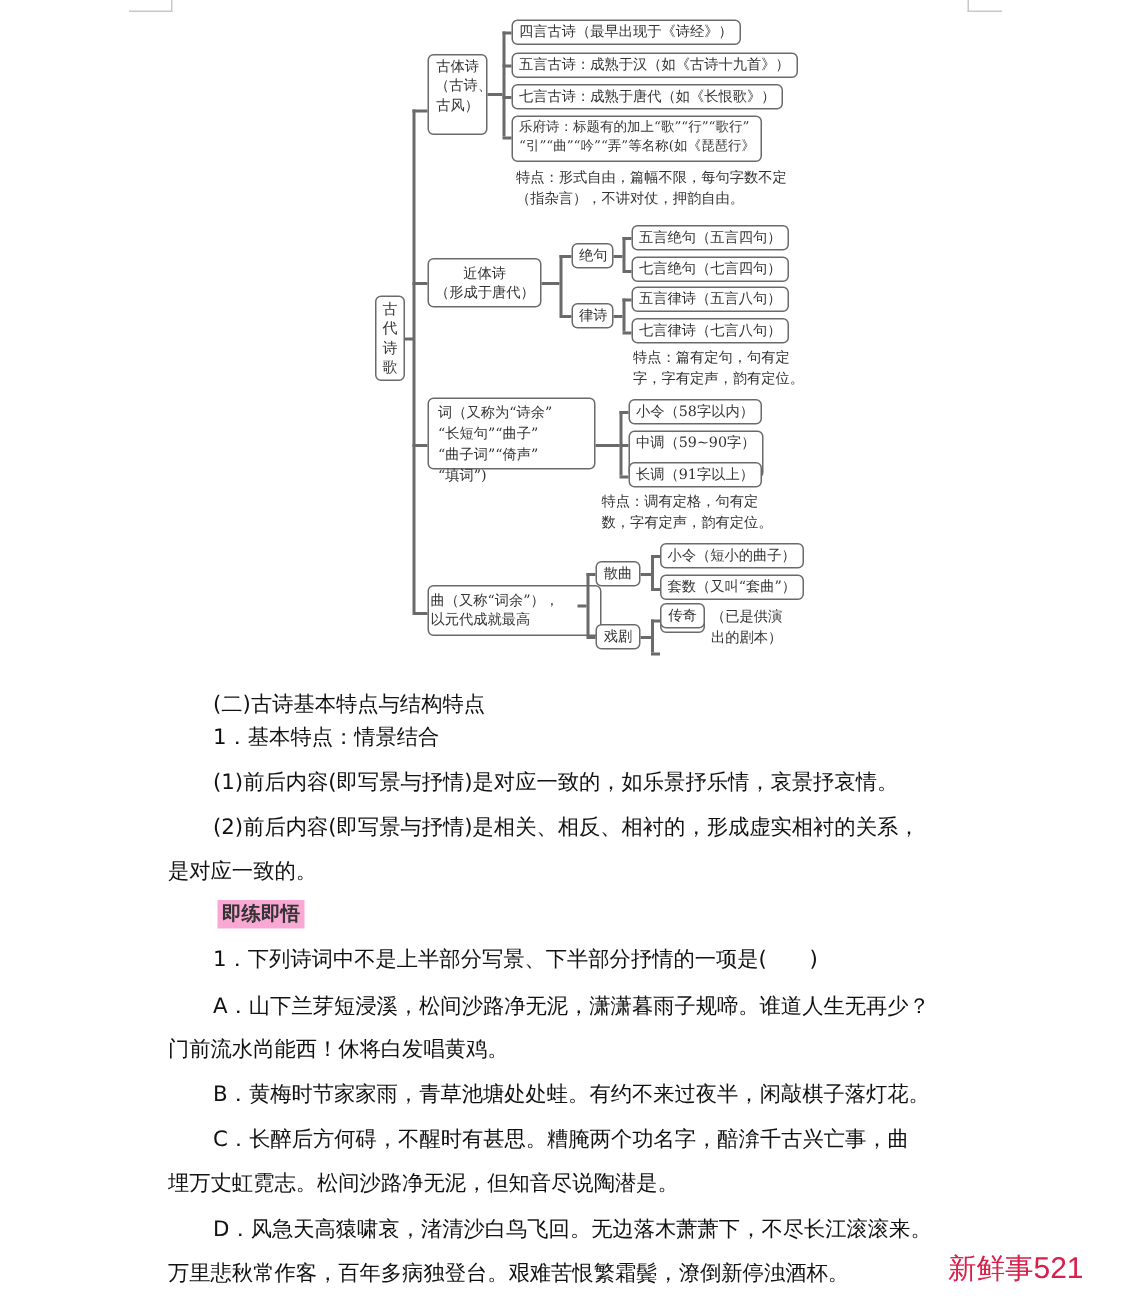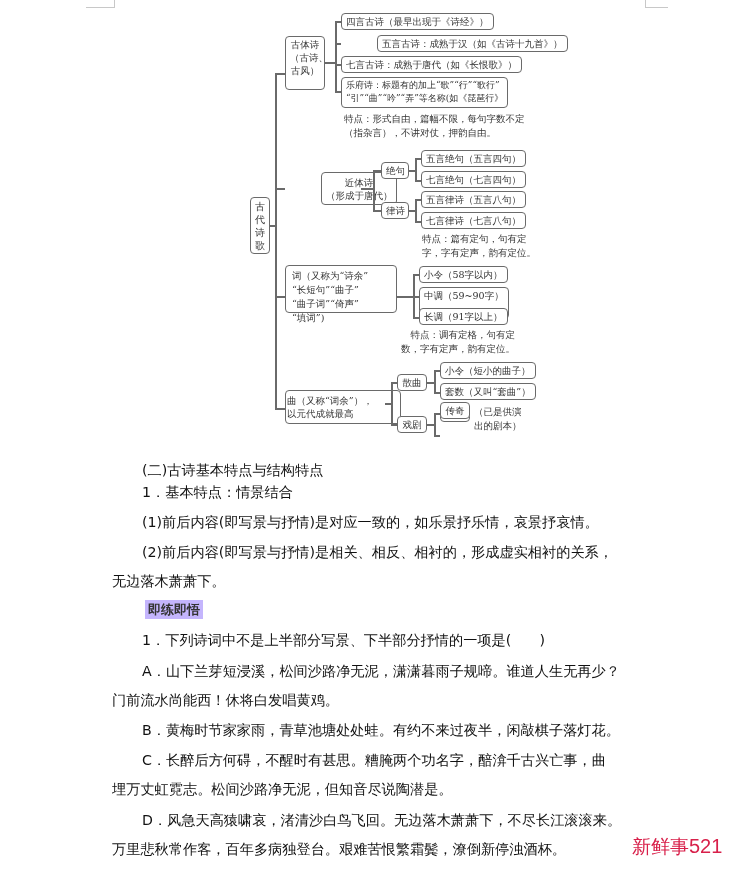--- a/index.html
+++ b/index.html
@@ -17,21 +17,21 @@
   .box.center { text-align:center; }
   .note { position:absolute; font-family:"DejaVu Serif","Liberation Serif",serif;
           font-size:9.5px; line-height:14px; color:#333; white-space:nowrap; }
   .ln { position:absolute; background:#6a6a6a; }
   .h { height:1.6px; }
   .v { width:1.6px; }
 
   
   .p { position:absolute; left:112px; font-size:14.2px; line-height:20px; color:#111; white-space:nowrap; }
   .ind { left:142px; }
-  .label-hl { position:absolute; left:145px; top:600px; background:#c4b5fd; padding:0 3px;
+  .label-hl { position:absolute; left:145px; top:600px; background:#f9a8d4; padding:0 3px;
               font-size:13px; line-height:19px; color:#333; font-weight:bold; }
   .watermark { position:absolute; left:632px; top:834px; color:#d8204a;
                font-family:"DejaVu Serif","Liberation Serif",serif; font-size:19px; line-height:24px; }
   .watermark .num { font-family:"Liberation Sans","DejaVu Sans",sans-serif; font-size:20px; }
 </style>
 </head>
 <body>
 
 <div class="corner tl"></div>
 <div class="corner tr"></div>
@@ -52,35 +52,35 @@
     <div>古风）</div>
   </div>
   <div class="ln h" style="left:325px;top:62px;width:10px;"></div>
   <div class="ln v" style="left:335px;top:21px;height:70px;"></div>
   <div class="ln h" style="left:335px;top:21px;width:6px;"></div>
   <div class="ln h" style="left:335px;top:43px;width:6px;"></div>
   <div class="ln h" style="left:335px;top:64px;width:6px;"></div>
   <div class="ln h" style="left:335px;top:91px;width:6px;"></div>
   <div class="box" style="left:341px;top:13px;height:17px;">
     <span>四言古诗（最早出现于《诗经》）</span></div>
-  <div class="box" style="left:341px;top:35px;height:17px;margin-left:36px;">
+  <div class="box" style="left:341px;top:35px;height:17px;">
     <span>五言古诗：成熟于汉（如《古诗十九首》）</span></div>
   <div class="box" style="left:341px;top:77px;height:31px;font-size:9px;">
     <div>乐府诗：标题有的加上“歌”“行”“歌行”</div>
     <div>“引”“曲”“吟”“弄”等名称(如《琵琶行》</div>
   </div>
   <div class="box" style="left:341px;top:56px;height:17px;">
     <span>七言古诗：成熟于唐代（如《长恨歌》）</span></div>
   <div class="note" style="left:344px;top:112px;">
     <div>特点：形式自由，篇幅不限，每句字数不定</div>
     <div>（指杂言），不讲对仗，押韵自由。</div>
   </div>
 
   <div class="ln h" style="left:275px;top:188px;width:10px;"></div>
-  <div class="box center" style="left:285px;top:172px;width:76px;height:33px;padding-top:3px;margin-left:36px;">
+  <div class="box center" style="left:285px;top:172px;width:76px;height:33px;padding-top:3px;">
     <div>近体诗</div>
     <div>（形成于唐代）</div>
   </div>
   <div class="ln h" style="left:361px;top:188px;width:12px;"></div>
   <div class="ln v" style="left:373px;top:170px;height:40px;"></div>
   <div class="ln h" style="left:373px;top:170px;width:8px;"></div>
   <div class="ln h" style="left:373px;top:210px;width:8px;"></div>
   <div class="box center" style="left:381px;top:162px;width:28px;height:17px;">
     <span>绝句</span></div>
   <div class="box center" style="left:381px;top:202px;width:28px;height:17px;">
@@ -117,21 +117,21 @@
   <div class="ln v" style="left:413px;top:274px;height:43px;"></div>
   <div class="ln h" style="left:413px;top:274px;width:6px;"></div>
   <div class="ln h" style="left:413px;top:296px;width:6px;"></div>
   <div class="ln h" style="left:413px;top:317px;width:6px;"></div>
   <div class="box" style="left:419px;top:266px;height:17px;">
     <span>小令（58字以内）</span></div>
   <div class="box" style="left:419px;top:287px;height:32px;">
     <span>中调（59~90字）</span></div>
   <div class="box" style="left:419px;top:308px;height:17px;">
     <span>长调（91字以上）</span></div>
-  <div class="note" style="left:401px;top:328px;text-align:right;">
+  <div class="note" style="left:401px;top:328px;">
     <div>特点：调有定格，句有定</div>
     <div>数，字有定声，韵有定位。</div>
   </div>
 
   <div class="ln h" style="left:275px;top:408px;width:10px;"></div>
   <div class="box" style="left:285px;top:390px;width:116px;height:34px;padding:3px 1px;">
     <div>曲（又称“词余”），</div>
     <div>以元代成就最高</div>
   </div>
   <div class="ln h" style="left:385px;top:403px;width:6px;"></div>
@@ -161,21 +161,21 @@
   <div class="note" style="left:474px;top:405px;">
     <div>（已是供演</div>
     <div>出的剧本）</div>
   </div>
 </div>
 
 <div class="p ind" style="top:460px;">(二)古诗基本特点与结构特点</div>
 <div class="p ind" style="top:482px;">1．基本特点：情景结合</div>
 <div class="p ind" style="top:512px;">(1)前后内容(即写景与抒情)是对应一致的，如乐景抒乐情，哀景抒哀情。</div>
 <div class="p ind" style="top:542px;">(2)前后内容(即写景与抒情)是相关、相反、相衬的，形成虚实相衬的关系，</div>
-<div class="p" style="top:571px;">无边落木萧萧下。</div>
+<div class="p" style="top:571px;">是对应一致的。</div>
 
 <div class="label-hl">即练即悟</div>
 
 <div class="p ind" style="top:630px;">1．下列诗词中不是上半部分写景、下半部分抒情的一项是(　　)</div>
 <div class="p ind" style="top:661px;">A．山下兰芽短浸溪，松间沙路净无泥，潇潇暮雨子规啼。谁道人生无再少？</div>
 <div class="p" style="top:690px;">门前流水尚能西！休将白发唱黄鸡。</div>
 <div class="p ind" style="top:720px;">B．黄梅时节家家雨，青草池塘处处蛙。有约不来过夜半，闲敲棋子落灯花。</div>
 <div class="p ind" style="top:750px;">C．长醉后方何碍，不醒时有甚思。糟腌两个功名字，醅渰千古兴亡事，曲</div>
 <div class="p" style="top:779px;">埋万丈虹霓志。松间沙路净无泥，但知音尽说陶潜是。</div>
 <div class="p ind" style="top:810px;">D．风急天高猿啸哀，渚清沙白鸟飞回。无边落木萧萧下，不尽长江滚滚来。</div>

